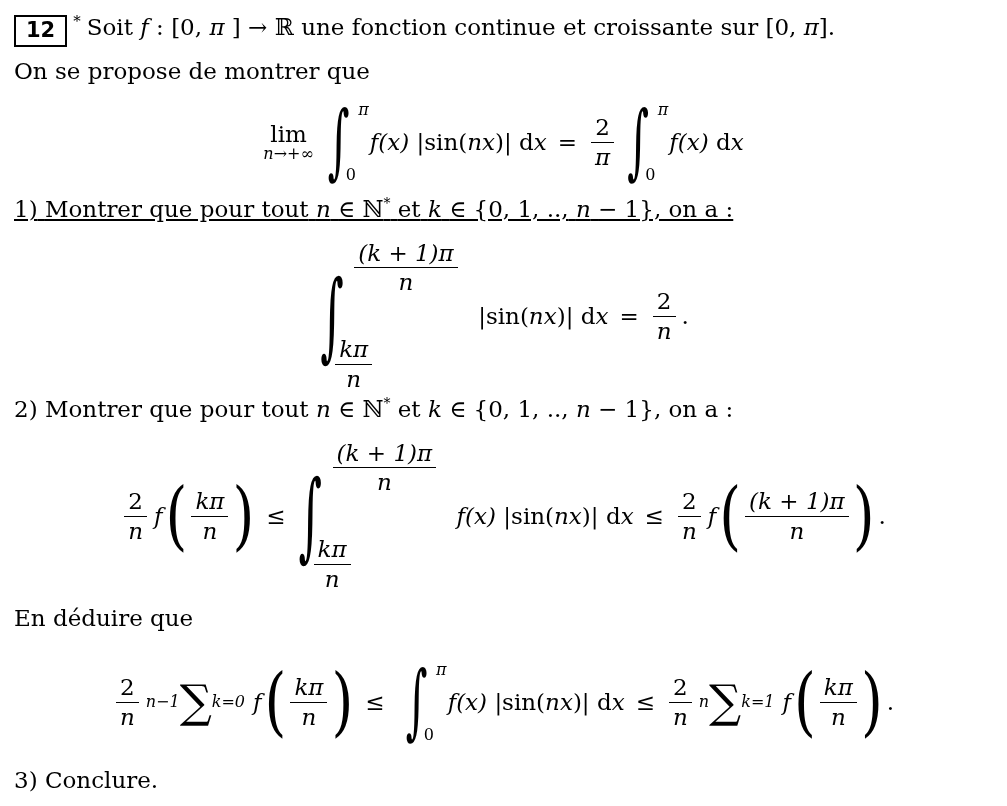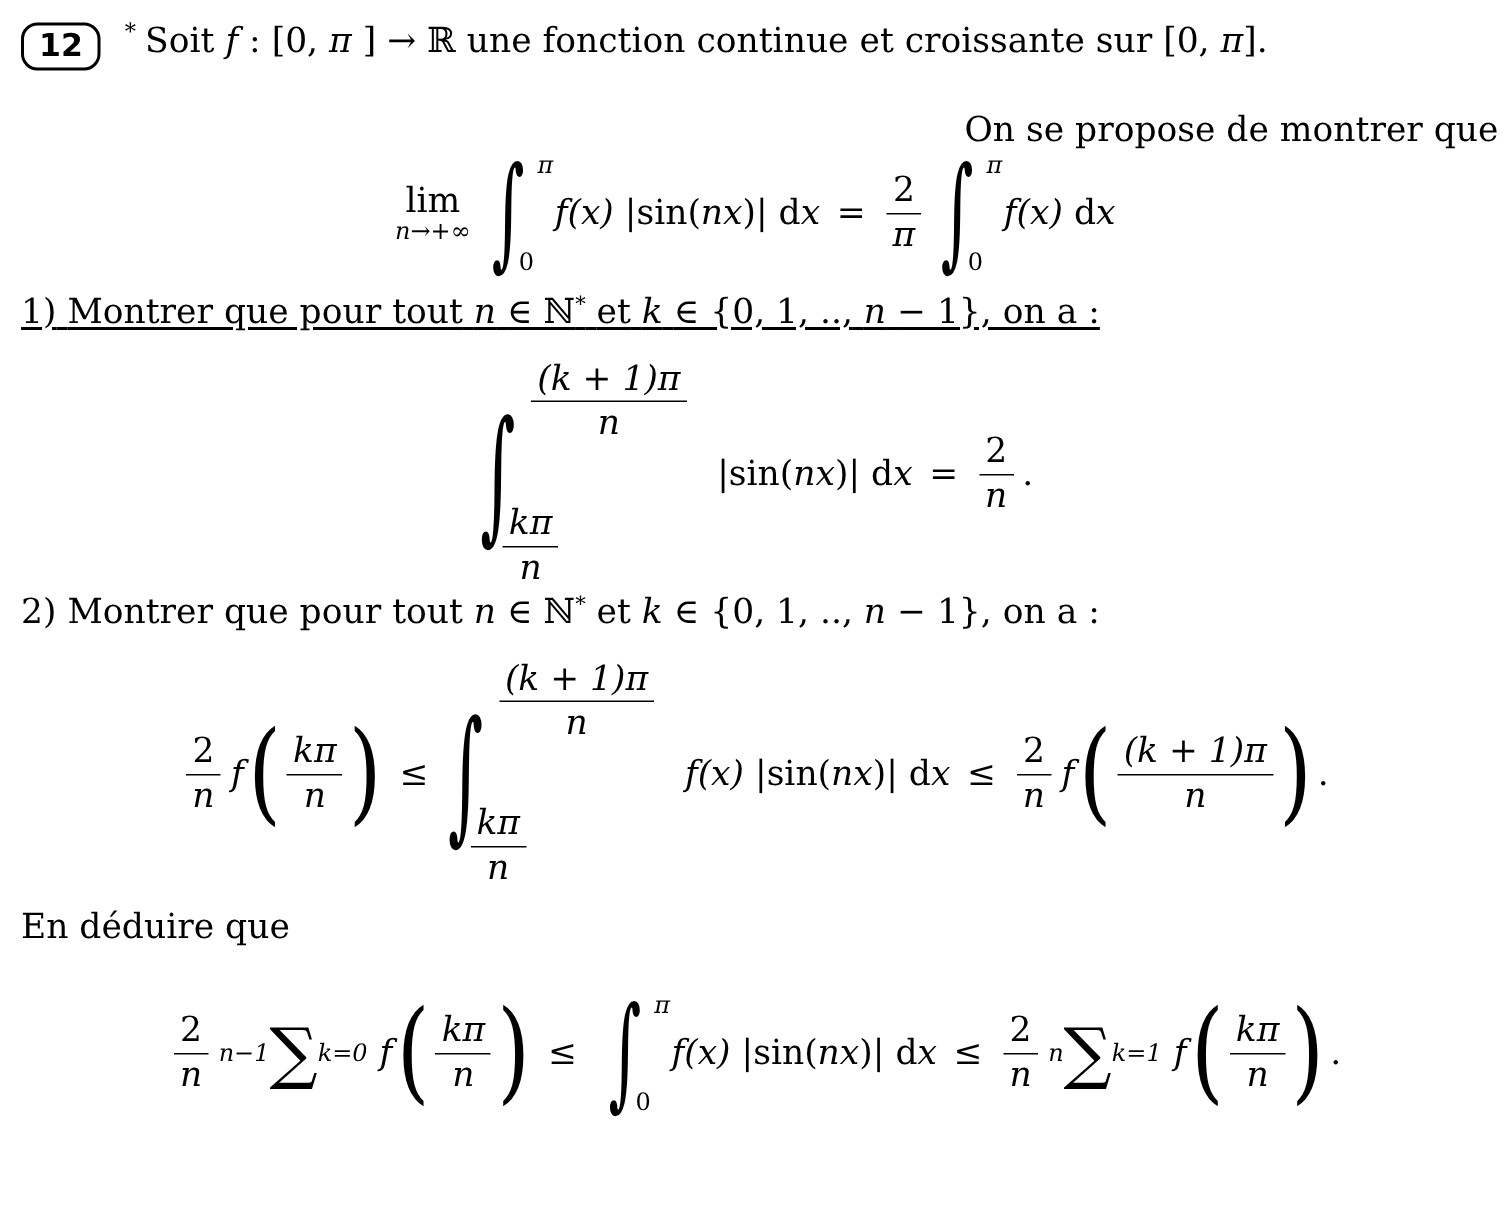--- a/index.html
+++ b/index.html
@@ -7,22 +7,22 @@
   .page {
     position:relative; width:1007px; height:806px;
     background:#ffffff; color:#000000;
     font-family:"DejaVu Serif", serif;
     font-size:23px; overflow:hidden;
   }
   .para { position:absolute; left:14px; right:8px; line-height:1.3; }
   .mi { font-style:italic; }
   .mr { font-style:normal; }
   .exnum {
-    display:inline-block; border:2.2px solid #000; border-radius:11px;
-    padding:0px 10px 1px 10px; margin-right:14px;
+    display:inline-block; border:2.2px solid #000; border-radius:0;
+    padding:0px 10px 1px 10px; margin-right:4px;
     font-family:"DejaVu Sans", sans-serif; font-weight:bold; font-size:21px;
     vertical-align:-2px;
   }
   .hstar { font-size:15px; margin:0 6px 0 2px; }
   .sstar { font-size:14px; }
   
   .display {
     position:absolute; left:0; right:0;
     display:flex; justify-content:center; align-items:center;
   }
@@ -76,21 +76,21 @@
     <span class="mi">f</span>
     <span class="mr">: [0,</span>
     <span class="mi">π</span>
     <span class="mr">] →</span>
     <span class="mr">ℝ</span>
     <span class="mr">une fonction continue et croissante sur</span>
     <span class="mr">[0,</span>
     <span class="mi">π</span><span class="mr">].</span>
   </div>
 
-  <div class="para" style="top:73px;text-align:right;">
+  <div class="para" style="top:57px;">
     <span class="mr">On se propose de montrer que</span>
   </div>
 
   <div class="display" style="top:94px; height:96px;">
     <span class="limwrap">
       <span class="mr">lim</span>
       <span class="limsub">n→+∞</span>
     </span>
     <span class="intwrap">
       <span class="intglyph">∫</span>
@@ -237,14 +237,17 @@
     <span class="fname">f</span>
     <span class="bigp">(</span>
     <span class="frac">
       <span class="num mi">kπ</span>
       <span class="den mi">n</span>
     </span>
     <span class="bigp">)</span>
       <span class="period mr">.</span>
   </div>
 
+  <div class="para" style="top:766px;">
+    <span class="mr">3) Conclure.</span>
+  </div>
 
 </div>
 
 </body></html>

